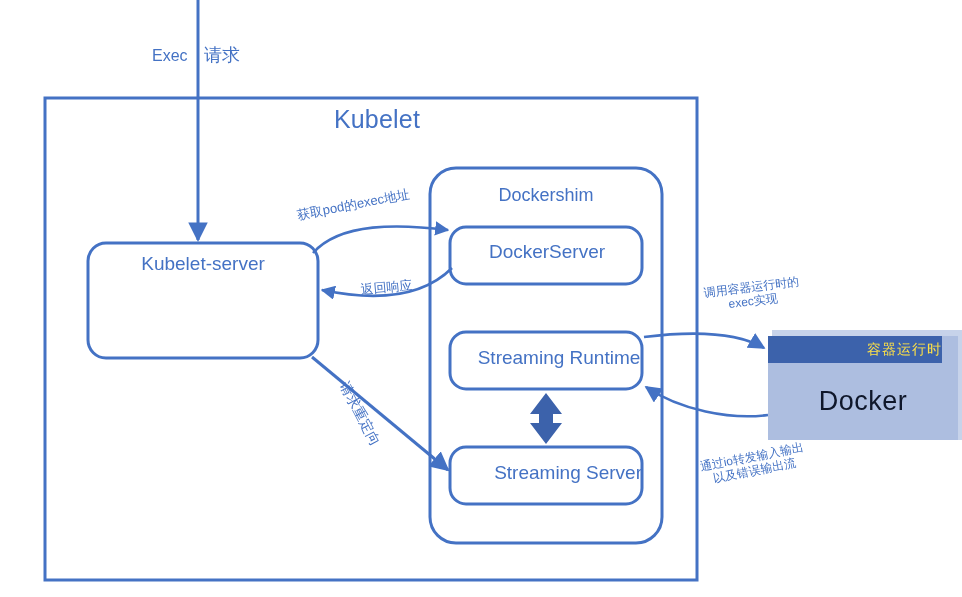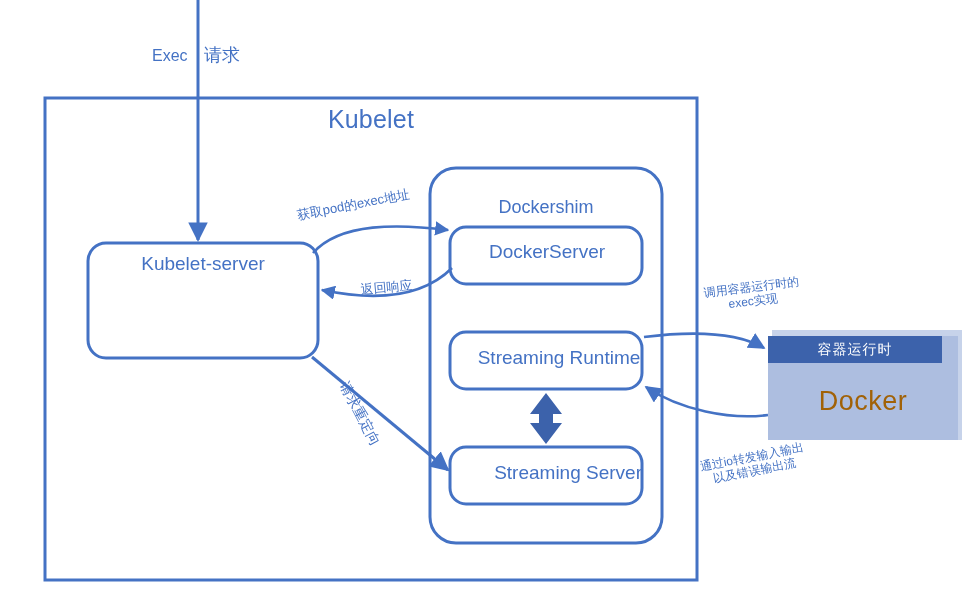--- a/index.html
+++ b/index.html
@@ -37,27 +37,27 @@
     white-space: nowrap;
     text-align: center;
     line-height: 1.1;
   }
   #kubelet-title {
     left: 45px;
     top: 106px;
     width: 652px;
     font-size: 25px;
     letter-spacing: .2px;
+    padding-left: 6px;
   }
   #dockershim-title {
     left: 430px;
     top: 186px;
     width: 232px;
     font-size: 18px;
-    margin-top: 12px;
   }
   #kubelet-server-title {
     left: 88px;
     top: 254px;
     width: 230px;
     font-size: 19px;
   }
   #dockerserver-title {
     left: 452px;
     top: 242px;
@@ -150,33 +150,33 @@
     height: 104px;
     background: #adbee0;
   }
   #docker-header {
     position: absolute;
     left: 0px;
     top: 6px;
     width: 174px;
     height: 27px;
     background: #3c62ab;
-    color: #ffffff;
+    color: #fde047;
     font-size: 14px;
-    text-align: center;
+    text-align: right;
     line-height: 27px;
     letter-spacing: 1px;
   }
   #docker-name {
     position: absolute;
     left: 0px;
     top: 56px;
     width: 190px;
     text-align: center;
-    color: #a16207;
+    color: #0f172a;
     font-size: 27px;
     letter-spacing: .5px;
   }
 </style>
 </head>
 <body>
 
 <div id="canvas">
 
   <svg id="vector-layer" viewBox="0 0 962 597" xmlns="http://www.w3.org/2000/svg">

